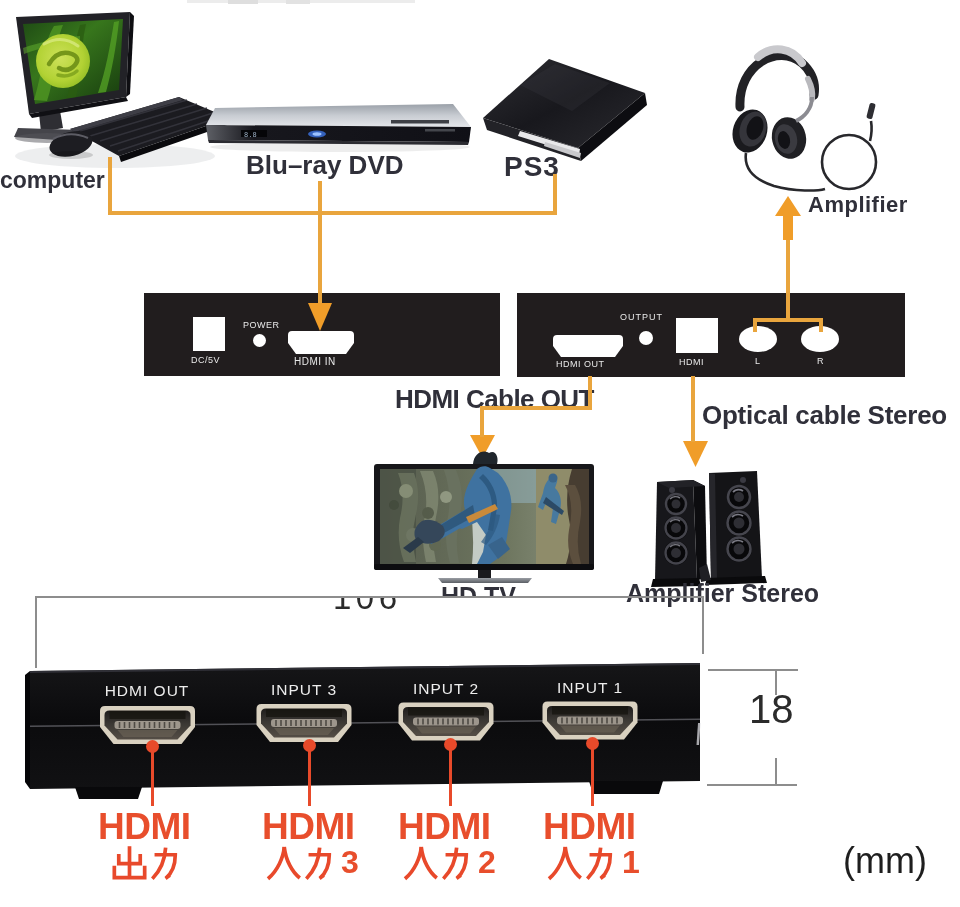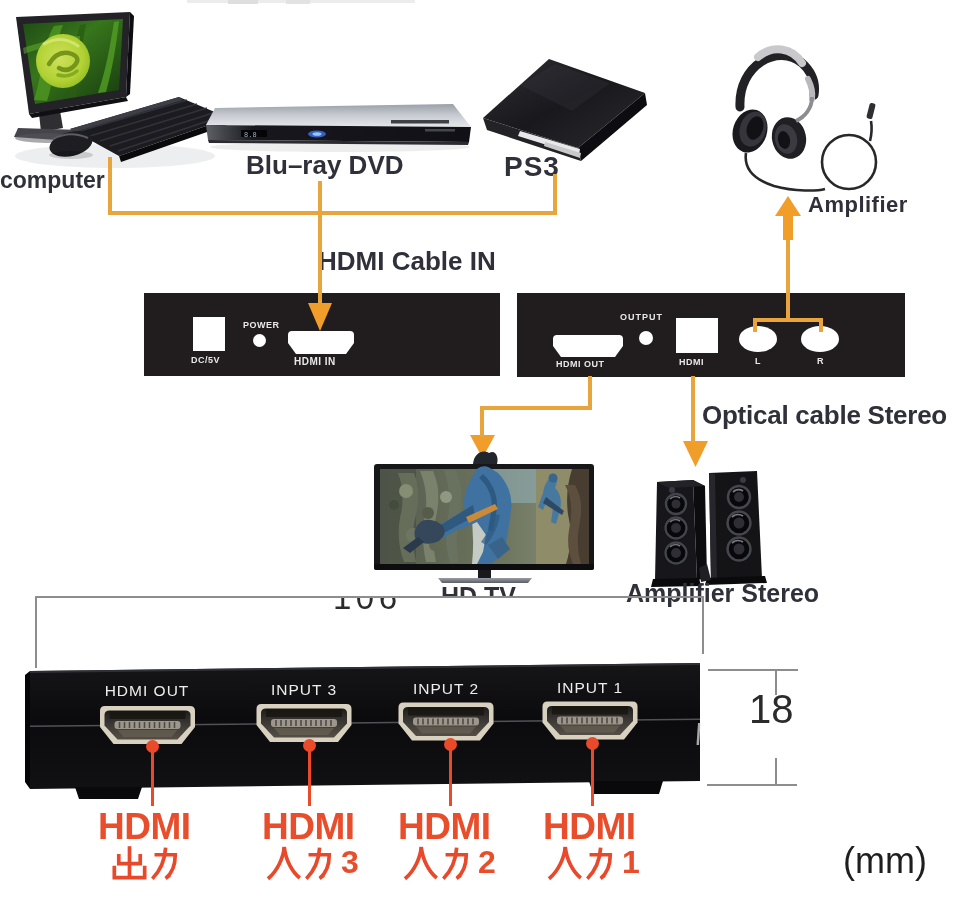--- a/index.html
+++ b/index.html
@@ -1,20 +1,20 @@
 <!DOCTYPE html>
 <html><head>
 <meta charset="utf-8">
 <style>
 html,body{margin:0;padding:0;background:#fff;}
 #c{position:relative;width:960px;height:907px;background:#fff;overflow:hidden;font-family:"Liberation Sans",sans-serif;}
 .abs{position:absolute;}
 .lbl{position:absolute;font-weight:bold;color:#30303a;white-space:nowrap;line-height:1;}
 .oline{position:absolute;background:#e9a53d;z-index:3;}
-.wlbl{position:absolute;color:#e8e8e8;font-weight:bold;white-space:nowrap;line-height:1;}
+.wlbl{position:absolute;color:#e8e8e8;font-weight:normal;white-space:nowrap;line-height:1;}
 .red{color:#e84e2c;font-weight:bold;}
 </style>
 </head>
 <body>
 <div id="c">
 
 <div class="abs" style="left:187px;top:0;width:228px;height:3px;background:#ececec;"></div>
 <div class="abs" style="left:228px;top:0;width:30px;height:4px;background:#dedede;"></div>
 <div class="abs" style="left:286px;top:0;width:24px;height:4px;background:#e2e2e2;"></div>
 
@@ -151,21 +151,20 @@
 <div class="lbl" style="left:808px;top:194px;font-size:22px;letter-spacing:0.5px;">Amplifier</div>
 
 <div class="oline" style="left:108px;top:157px;width:4px;height:57px;"></div>
 <div class="oline" style="left:108px;top:211px;width:449px;height:4px;"></div>
 <div class="oline" style="left:318px;top:181px;width:4px;height:124px;"></div>
 <div class="oline" style="left:553px;top:174px;width:4px;height:40px;"></div>
 <svg class="abs" style="left:306px;top:302px;z-index:3;" width="28" height="31">
       <polygon points="2,1 26,1 14,29" fill="#f09d29"></polygon>
     </svg>
 
-<div class="lbl" style="left:318px;top:248px;font-size:26px;letter-spacing:0px;">HDMI Cable IN</div>
 
 <div class="abs" style="left:144px;top:293px;width:356px;height:83px;background:#211d1e;"></div>
 <div class="abs" style="left:517px;top:293px;width:388px;height:84px;background:#211d1e;"></div>
 
 <div class="abs" style="left:193px;top:317px;width:32px;height:34px;background:#fff;"></div>
 <div class="wlbl" style="left:191px;top:356px;font-size:9px;letter-spacing:0.5px;">DC/5V</div>
 <div class="wlbl" style="left:243px;top:321px;font-size:9px;letter-spacing:0.5px;">POWER</div>
 <div class="abs" style="left:253px;top:334px;width:13px;height:13px;background:#fff;border-radius:50%;"></div>
 <svg class="abs" style="left:288px;top:331px;" width="66" height="23">
       <path d="M4,0 h58 q4,0 4,4 v8 l-8,11 h-50 l-8,-11 v-8 q0,-4 4,-4 z" fill="#fff"></path>
@@ -192,20 +191,21 @@
 <div class="oline" style="left:753px;top:318px;width:70px;height:4px;"></div>
 <div class="oline" style="left:753px;top:318px;width:4px;height:14px;"></div>
 <div class="oline" style="left:819px;top:318px;width:4px;height:14px;"></div>
 
 <div class="oline" style="left:588px;top:376px;width:4px;height:34px;"></div>
 <div class="oline" style="left:480px;top:406px;width:112px;height:4px;"></div>
 <div class="oline" style="left:480px;top:406px;width:4px;height:31px;"></div>
 <svg class="abs" style="left:469px;top:434px;" width="27" height="26">
       <polygon points="1,1 26,1 13.5,24" fill="#f09d29"></polygon>
     </svg>
+<div class="lbl" style="left:395px;top:386px;font-size:26px;letter-spacing:-0.55px;">HDMI Cable OUT</div>
 
 <div class="oline" style="left:691px;top:376px;width:4px;height:66px;"></div>
 <svg class="abs" style="left:682px;top:440px;" width="27" height="29">
       <polygon points="1,1 26,1 13.5,27" fill="#f09d29"></polygon>
     </svg>
 <div class="lbl" style="left:702px;top:402px;font-size:26px;letter-spacing:-0.25px;">Optical cable Stereo</div>
 
 <div class="abs" id="tv" style="left:360px;top:445px;width:250px;height:145px;">
 <svg width="250" height="145" viewBox="0 0 250 145">
 <defs>

